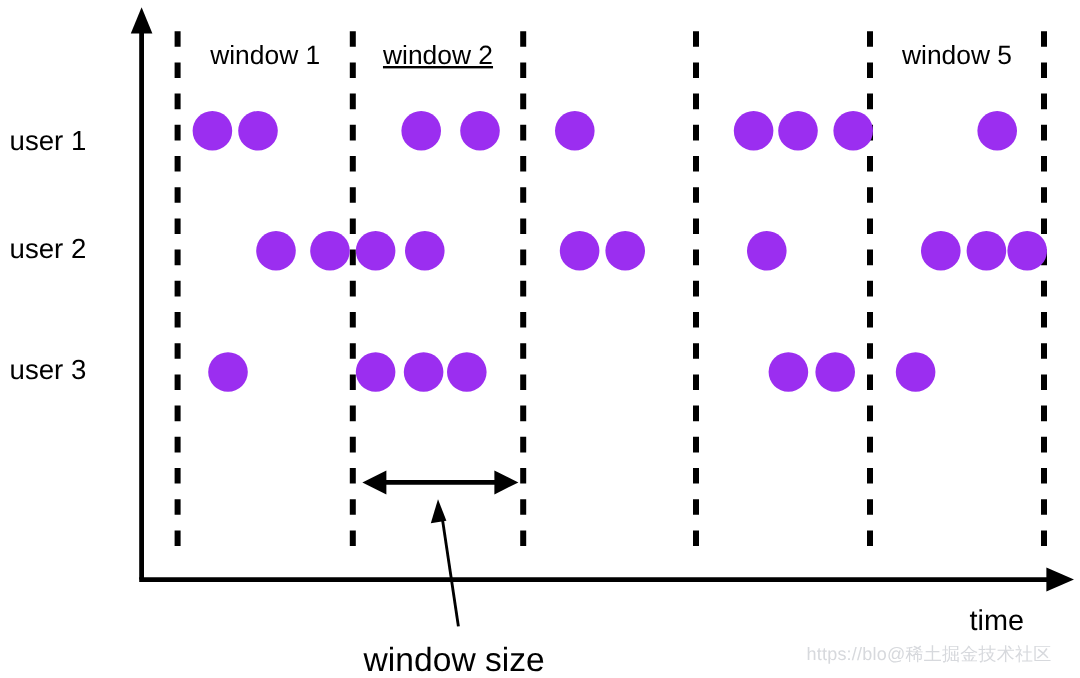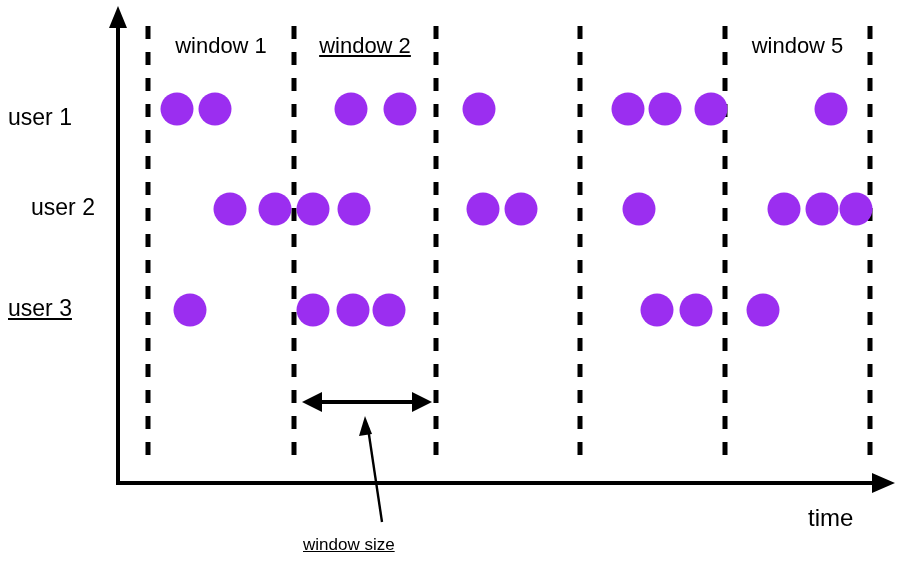--- a/index.html
+++ b/index.html
@@ -38,21 +38,21 @@
     position: absolute;
     color: #000000;
     font-family: "Liberation Sans", sans-serif;
     white-space: nowrap;
     font-size: 22px;
     line-height: 1;
   }
   .row-label { font-size: 23px; }
   .window-label { font-size: 22px; text-align: center; }
   .axis-label { font-size: 24px; }
-  .annotation-label { font-size: 17px; text-decoration: underline; }
+  .annotation-label { font-size: 28px; }
   .watermark {
     position: absolute;
     left: 672px;
     top: 536px;
     font-size: 15px;
     color: #d7d9dd;
     font-family: "Liberation Sans", sans-serif;
     white-space: nowrap;
     letter-spacing: .2px;
     user-select: none;
@@ -120,25 +120,26 @@
       <polygon class="arrow-head" points="432,402 412,392 412,412"></polygon>
     </g>
 
     <g>
       <line class="pointer-line" x1="382" y1="522" x2="368" y2="428"></line>
       <polygon class="arrow-head" points="365,416 359,436 372,434"></polygon>
     </g>
   </svg>
 
   <div class="txt row-label" style="left:8px; top:106px;">user 1</div>
-  <div class="txt row-label" style="left:8px; top:196px;margin-left:23px;">user 2</div>
-  <div class="txt row-label" style="left:8px; top:297px;text-decoration:underline;">user 3</div>
+  <div class="txt row-label" style="left:8px; top:196px;">user 2</div>
+  <div class="txt row-label" style="left:8px; top:297px;">user 3</div>
 
   <div class="txt window-label" style="left:148px; top:35px; width:146px;">window 1</div>
   <div class="txt window-label" style="left:294px; top:35px; width:142px;text-decoration:underline;">window 2</div>
   <div class="txt window-label" style="left:725px; top:35px; width:145px;">window 5</div>
 
   <div class="txt axis-label" style="left:808px; top:506px;">time</div>
 
   <div class="txt annotation-label" style="left:303px; top:536px;">window size</div>
 
+  <div class="watermark">https://blo@稀土掘金技术社区</div>
 
 </div>
 
 </body></html>

